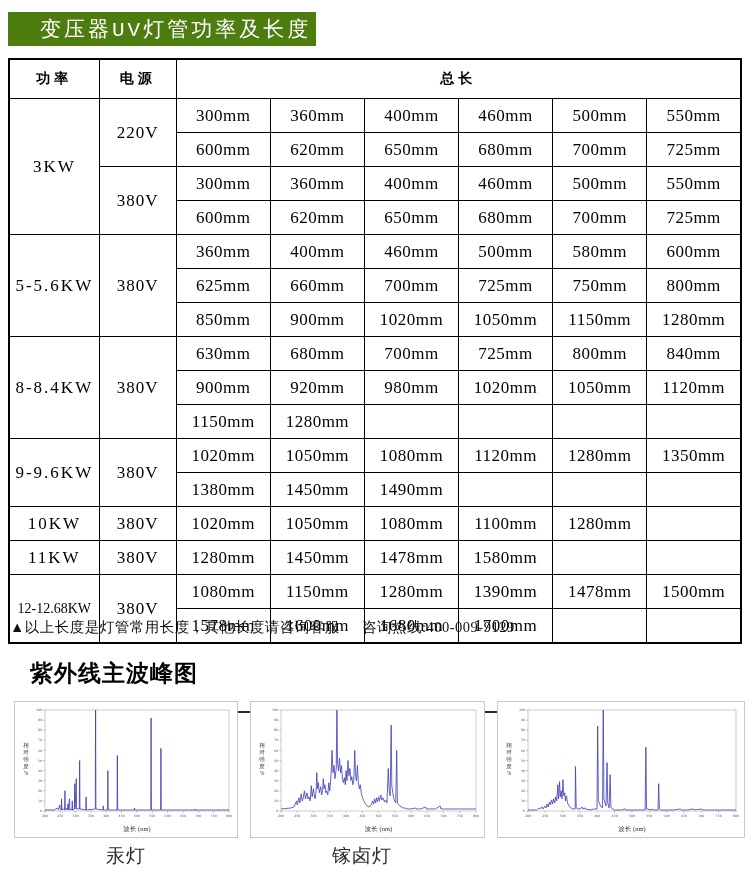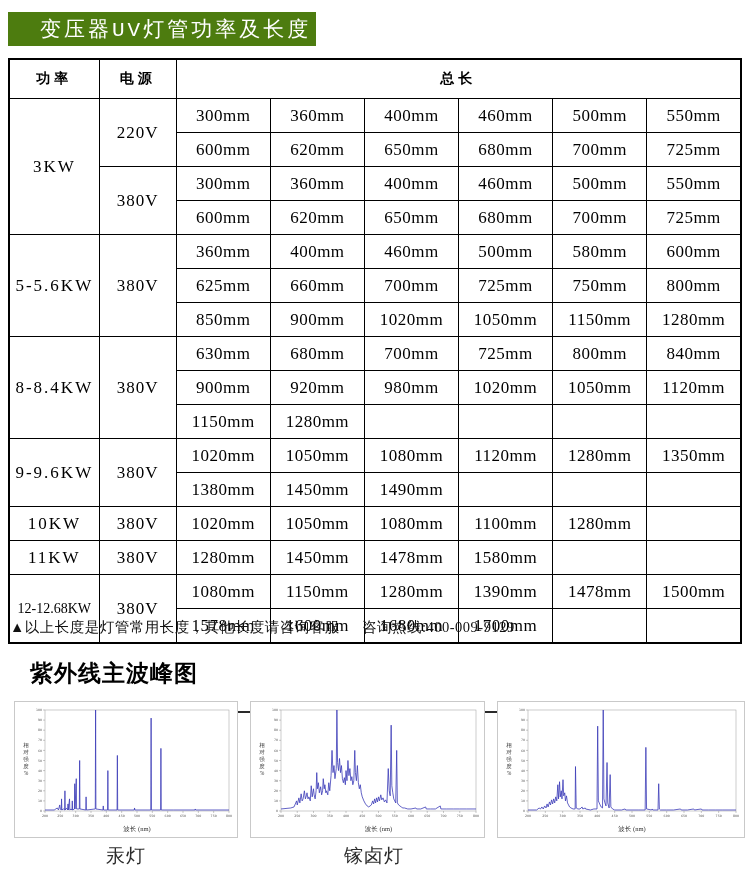--- a/index.html
+++ b/index.html
@@ -46,21 +46,21 @@
     position:absolute;left:14px;top:701px;display:flex;gap:12px;
   }
   .chart-box{
     height:137px;background:#fff;border:1px solid #c9c9c9;box-sizing:border-box;
   }
   .chart-box.cb1{width:224px;}
   .chart-box.cb2{width:235px;}
   .chart-box.cb3{width:248px;}
 
   .chart-labels{
-    position:absolute;left:14px;top:843px;display:flex;gap:12px;
+    position:absolute;left:14px;top:843px;display:flex;
     font-family:"Liberation Serif",serif;font-size:19px;color:#2b2b2b;letter-spacing:1px;
   }
   .chart-labels div{text-align:center;}
   .chart-labels .cl1{width:224px;} .chart-labels .cl2{width:235px;} .chart-labels .cl3{width:248px;}
 </style>
 </head>
 <body>
 
 <div class="title-bar">
   <span>变压器UV灯管功率及长度</span>

